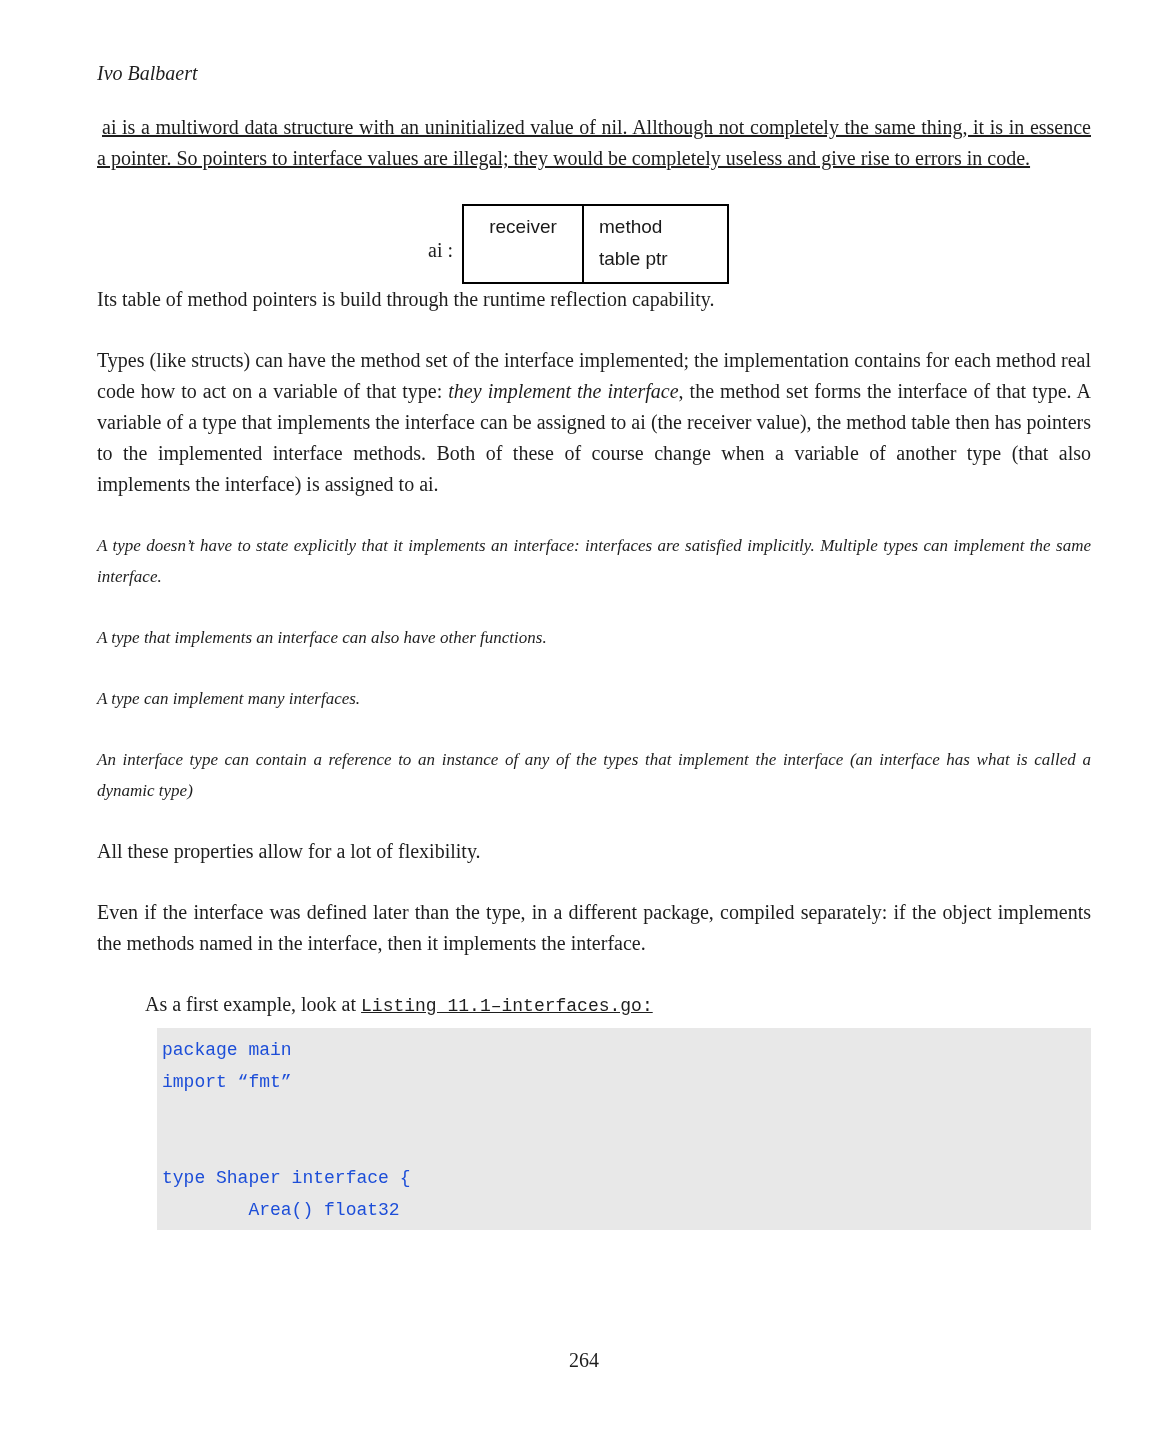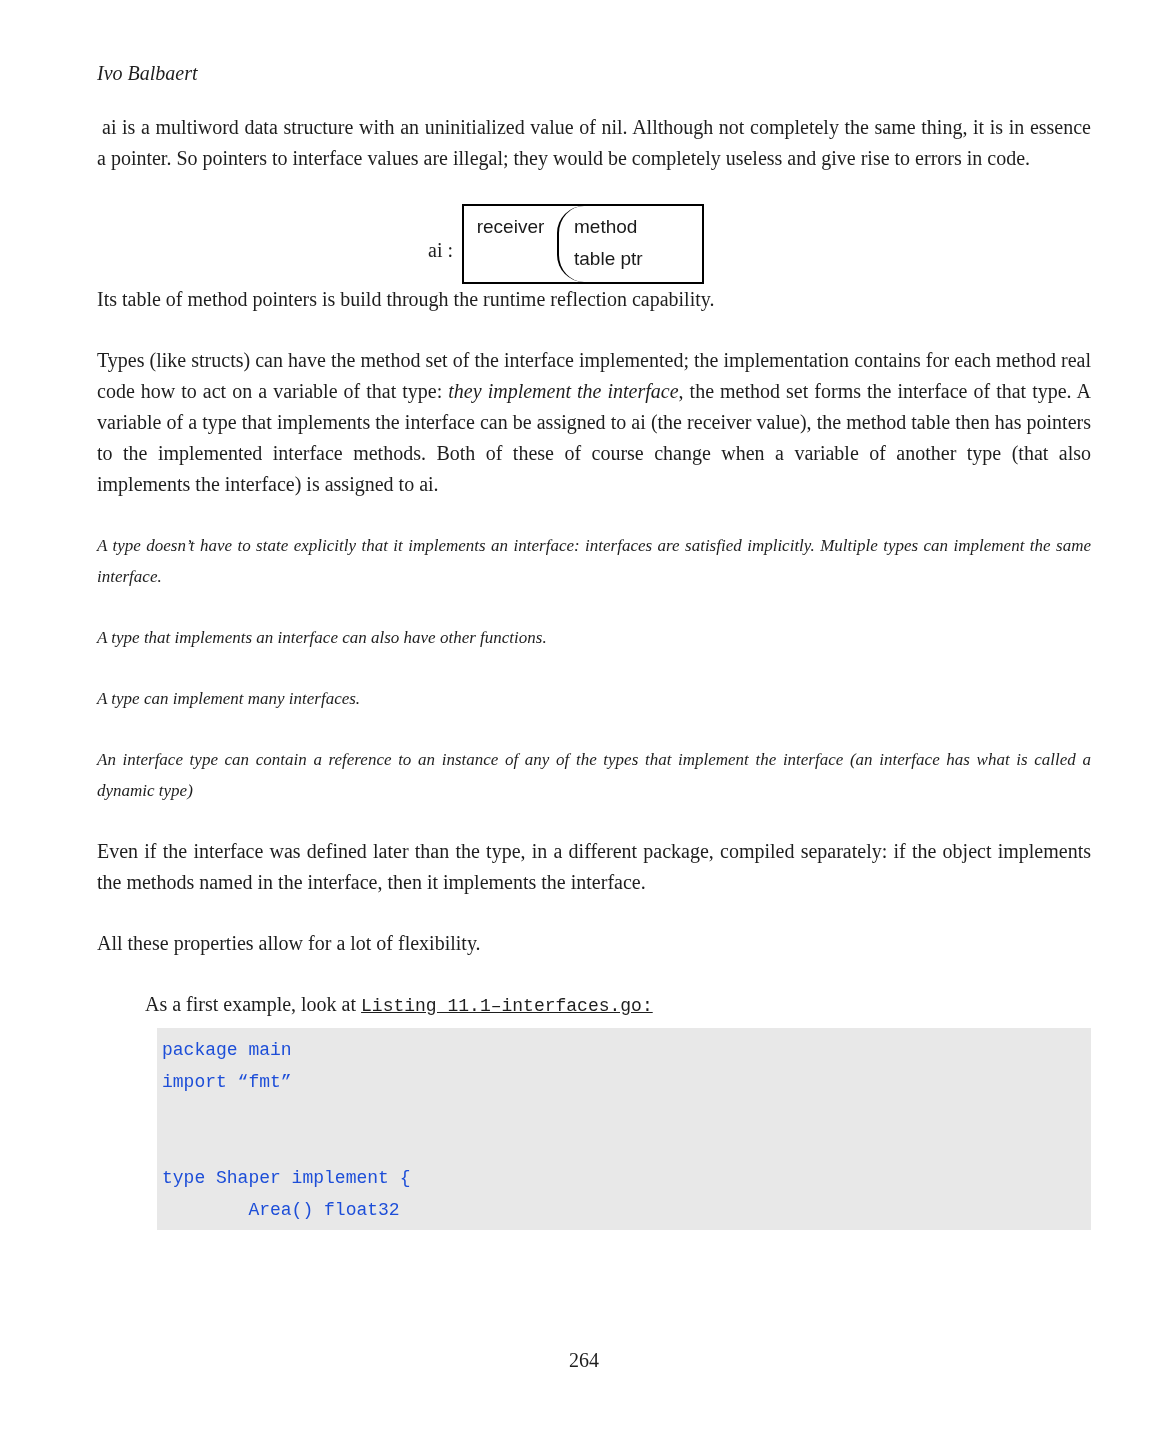--- a/index.html
+++ b/index.html
@@ -19,21 +19,21 @@
     font-size: 20px;
     line-height: 26px;
     margin-bottom: 26px;
   }
   .body-text {
     font-size: 20px;
     line-height: 31px;
     text-align: justify;
     margin: 0 0 30px 0;
   }
-  .intro { text-indent: 5px; }
+  .intro { text-indent: 5px; text-decoration: underline; }
   .note {
     font-style: italic;
     font-size: 17px;
     line-height: 31px;
     text-align: justify;
     margin: 0 0 30px 0;
   }
   .inline-italic { font-style: italic; }
   
   .figure-row {
@@ -52,33 +52,32 @@
     height: 76px;
     box-sizing: content-box;
   }
   .fig-cell {
     font-family: "Liberation Sans", sans-serif;
     font-size: 19px;
     line-height: 32px;
     color: #1a1a1a;
   }
   .fig-cell-left {
-    width: 93px;
+    width: 118px;
     text-align: center;
     padding-top: 5px;
     box-sizing: border-box;
   }
   .fig-cell-right {
     width: 145px;
     border-left: 2px solid #000000;
     padding: 5px 0 0 15px;
     box-sizing: border-box;
     display: flex;
     flex-direction: column;
-    border-radius: 27px;
   }
   .fig-caption {
     margin: 17px 0 32px 308px;
     font-size: 20px;
     line-height: 26px;
   }
   .fig-caption-link { text-decoration: underline; }
   
   .example-line { margin-bottom: 0; text-align: left; margin-left: 48px; }
   .code-link {
@@ -137,32 +136,32 @@
   <p class="body-text"><span>Types (like structs) can have the method set of the interface implemented; the implementation contains for each method real code how to act on a variable of that type: </span><span class="inline-italic">they implement the interface</span><span>, the method set forms the interface of that type. A variable of a type that implements the interface can be assigned to ai (the receiver value), the method table then has pointers to the implemented interface methods. Both of these of course change when a variable of another type (that also implements the interface) is assigned to ai.</span></p>
 
   <p class="note">A type doesn’t have to state explicitly that it implements an interface: interfaces are satisfied implicitly. Multiple types can implement the same interface.</p>
 
   <p class="note">A type that implements an interface can also have other functions.</p>
 
   <p class="note">A type can implement many interfaces.</p>
 
   <p class="note">An interface type can contain a reference to an instance of any of the types that implement the interface (an interface has what is called a dynamic type)</p>
 
+  <p class="body-text">All these properties allow for a lot of flexibility.</p>
+
   <p class="body-text">Even if the interface was defined later than the type, in a different package, compiled separately: if the object implements the methods named in the interface, then it implements the interface.</p>
-
-  <p class="body-text">All these properties allow for a lot of flexibility.</p>
 
   <p class="body-text example-line"><span>As a first example, look at </span><span class="code-link">Listing 11.1–interfaces.go:</span></p>
 
   <div class="code-block">
     <div class="code-line">package main</div>
     <div class="code-line">import “fmt”</div>
     <div class="code-line"></div>
     <div class="code-line"></div>
-    <div class="code-line">type Shaper implement {</div>
+    <div class="code-line">type Shaper interface {</div>
     <div class="code-line">        Area() float32</div>
   </div>
 
   <div class="footer">
     <span>264</span>
   </div>
 
 </div>
 
 </body></html>

